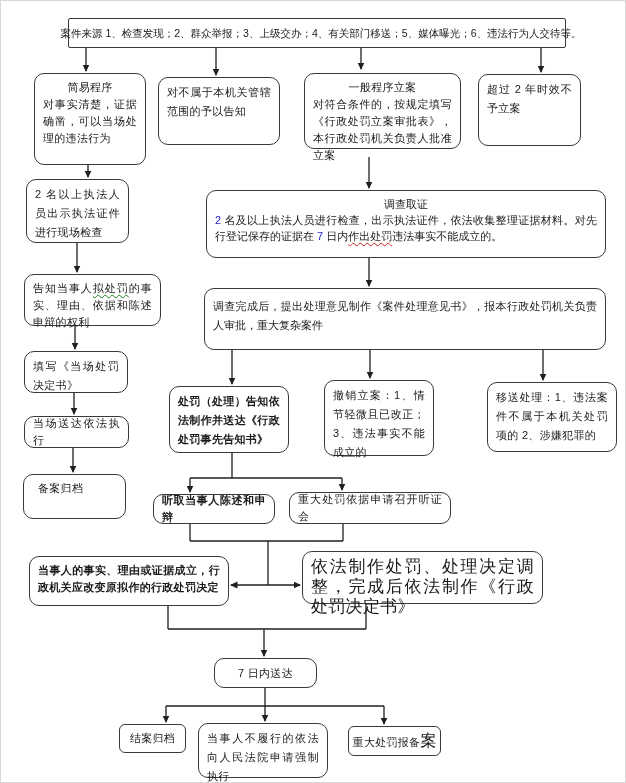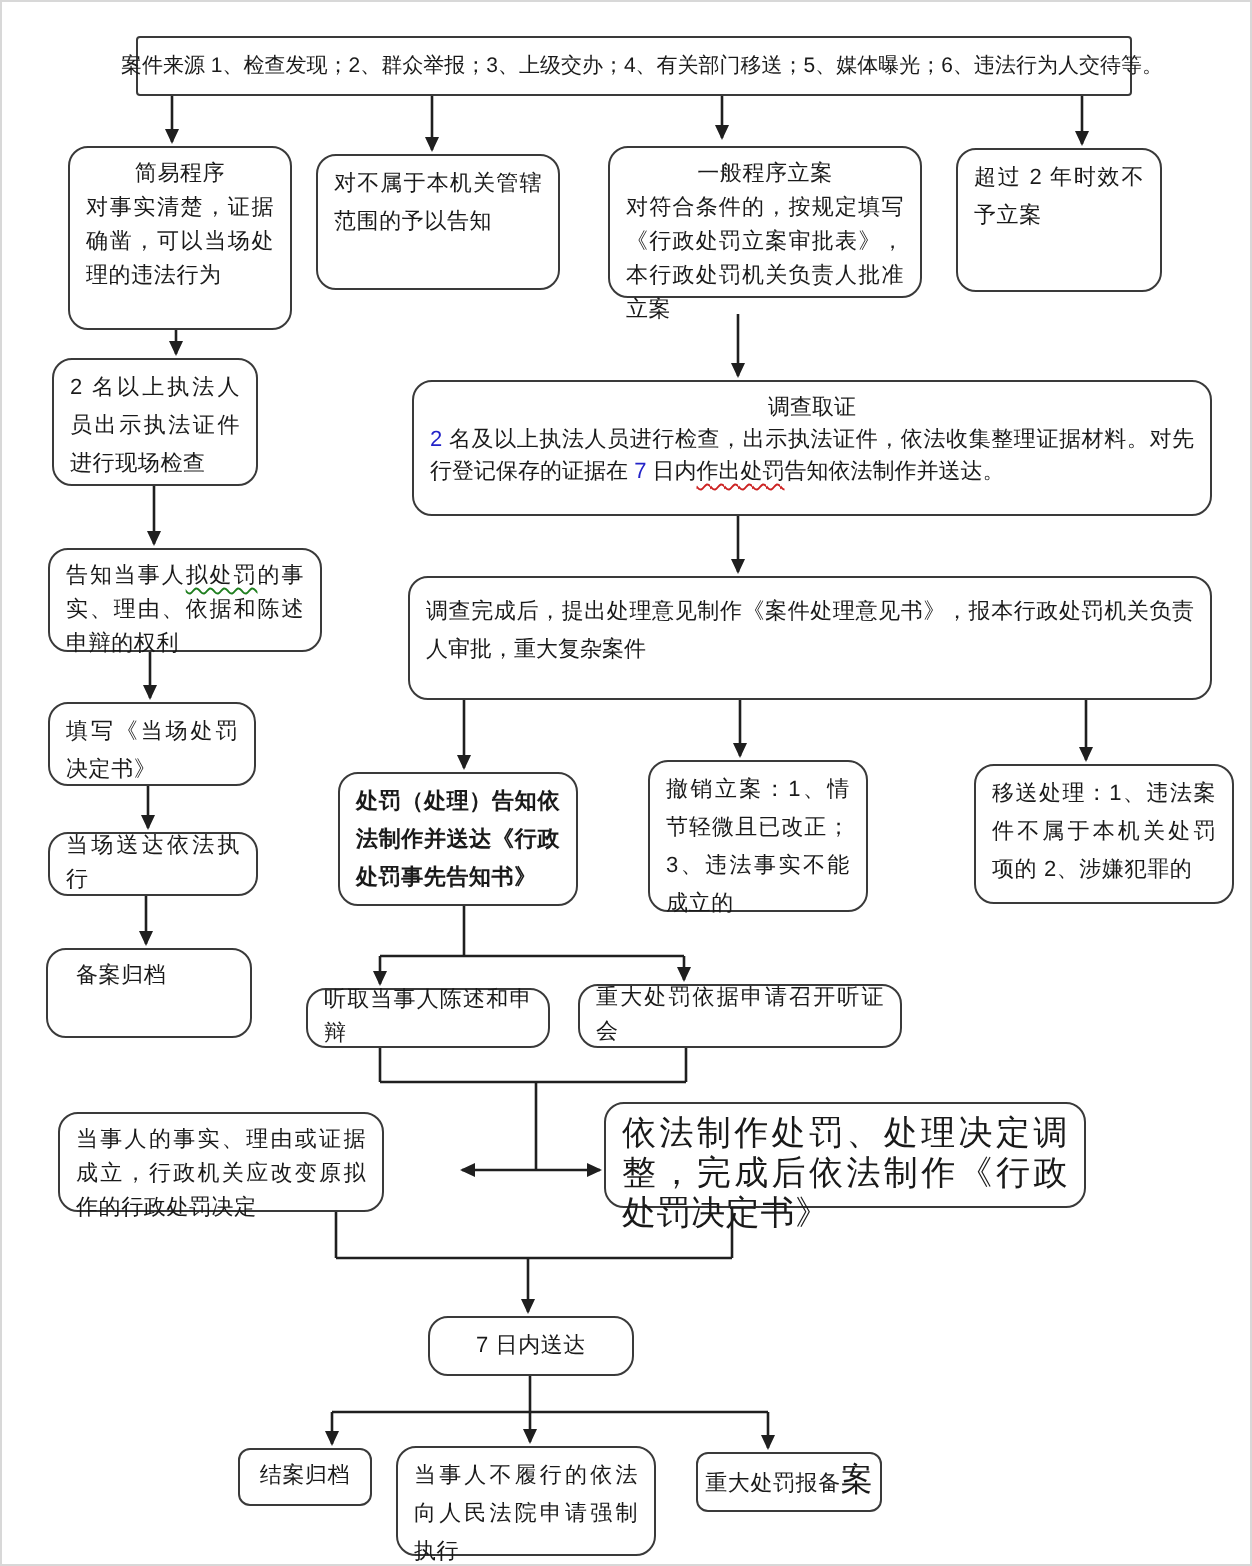--- a/index.html
+++ b/index.html
@@ -130,48 +130,48 @@
   <div class="box vcenter" style="left:23px; top:415px; width:105px; height:32px;">
     <span>当场送达依法执行</span>
   </div>
 
   <div class="box" style="left:22px; top:473px; width:103px; height:45px; padding-left:14px;">
     <span>备案归档</span>
   </div>
 
   <div class="box" style="left:205px; top:189px; width:400px; height:68px; line-height:16px; letter-spacing:0;">
     <span class="ctitle">调查取证</span>
-    <span><span class="num">2</span><span> 名及以上执法人员进行检查，出示执法证件，依法收集整理证据材料。对先行登记保存的证据在 </span><span class="num">7</span><span> 日内</span><span class="wavy-red">作出处罚</span><span>告知依法制作并送达。</span></span>
+    <span><span class="num">2</span><span> 名及以上执法人员进行检查，出示执法证件，依法收集整理证据材料。对先行登记保存的证据在 </span><span class="num">7</span><span> 日内</span><span class="wavy-red">作出处罚</span><span>违法事实不能成立的。</span></span>
   </div>
 
   <div class="box" style="left:203px; top:287px; width:402px; height:62px; line-height:19px; letter-spacing:0; padding-top:8px;">
     <span>调查完成后，提出处理意见制作《案件处理意见书》，报本行政处罚机关负责人审批，重大复杂案件</span>
   </div>
 
   <div class="box lh19" style="left:168px; top:385px; width:120px; height:67px;font-weight:bold;">
     <span>处罚（处理）告知依法制作并送达《行政处罚事先告知书》</span>
   </div>
 
   <div class="box lh19" style="left:323px; top:379px; width:110px; height:76px;">
     <span>撤销立案：1、情节轻微且已改正；3、违法事实不能成立的</span>
   </div>
 
   <div class="box lh19" style="left:486px; top:381px; width:130px; height:70px;">
     <span>移送处理：1、违法案件不属于本机关处罚项的 2、涉嫌犯罪的</span>
   </div>
 
-  <div class="box vcenter" style="left:152px; top:493px; width:122px; height:30px;">
+  <div class="box vcenter" style="left:152px; top:493px; width:122px; height:30px;font-weight:bold;">
     <span>听取当事人陈述和申辩</span>
   </div>
 
   <div class="box vcenter" style="left:288px; top:491px; width:162px; height:32px;">
     <span>重大处罚依据申请召开听证会</span>
   </div>
 
-  <div class="box" style="left:28px; top:555px; width:163px; height:50px;">
+  <div class="box" style="left:28px; top:555px; width:200px; height:50px;font-weight:bold;">
     <span>当事人的事实、理由或证据成立，行政机关应改变原拟作的行政处罚决定</span>
   </div>
 
   <div class="box" style="left:301px; top:550px; width:241px; height:53px; font-size:17px; line-height:20px;">
     <span>依法制作处罚、处理决定调整，完成后依法制作《行政处罚决定书》</span>
   </div>
 
   <div class="box vcenter hcenter" style="left:213px; top:657px; width:103px; height:30px;text-align:right;">
     <span>7 日内送达</span>
   </div>

